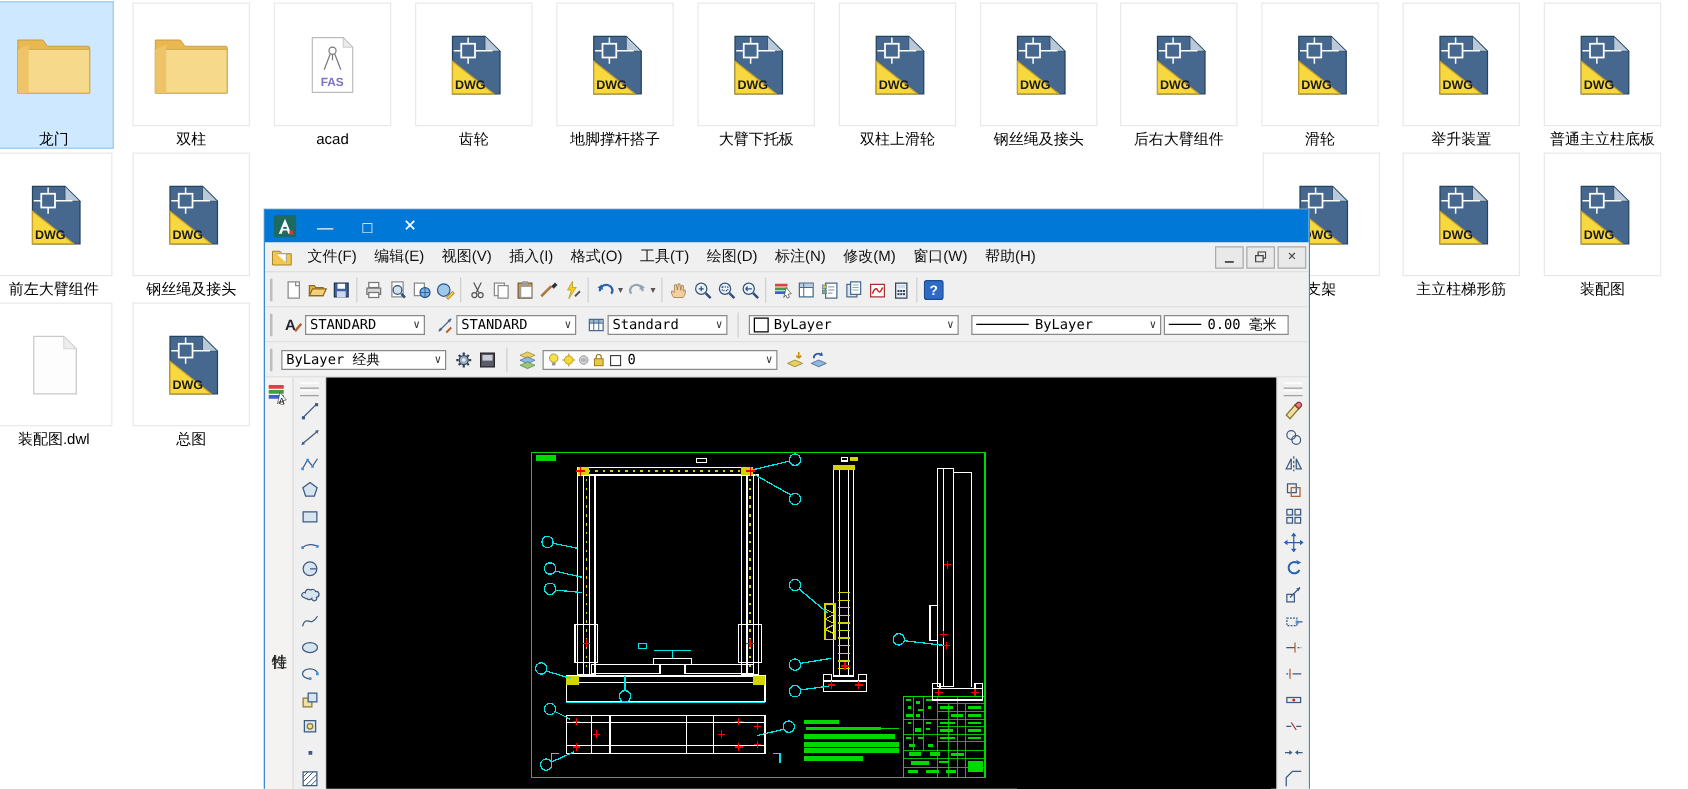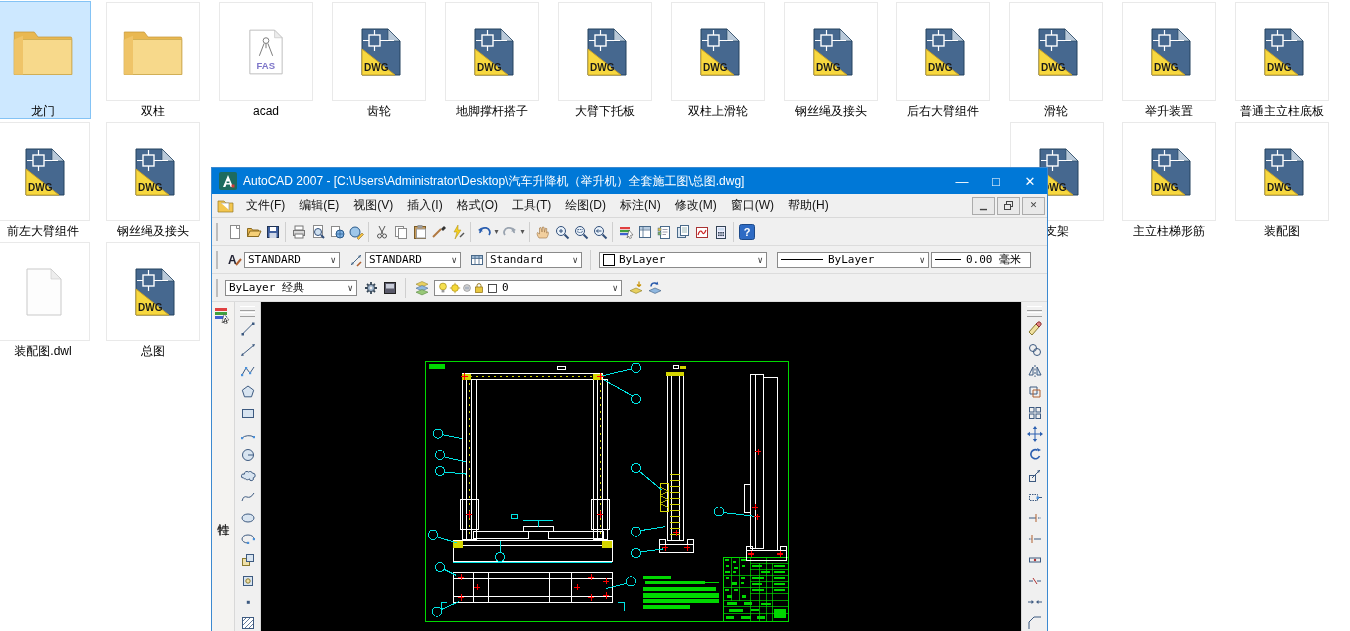--- a/index.html
+++ b/index.html
@@ -295,21 +295,20 @@
 
 <div class="acad-window">
 
   <div class="titlebar">
     <svg class="app-ico" viewBox="0 0 18 18">
         <rect width="18" height="18" rx="2" fill="#1d6b5e"></rect>
         <path d="M9 3L4 15h2.4l.9-2.6h3.4l.9 2.6H14z" fill="#fff"></path>
         <rect x="7.6" y="9.5" width="2.8" height="1.6" fill="#1d6b5e"></rect>
         <rect x="12.5" y="12.5" width="3" height="3" fill="#d23c3c"></rect>
       </svg>
-    <span class="title-text">AutoCAD 2007 - [C:\Users\Administrator\Desktop\汽车升降机（举升机）全套施工图\总图.dwg]</span>
     <span class="tbtn">—</span>
     <span class="tbtn">□</span>
     <span class="tbtn">✕</span>
   </div>
 
   <div class="menubar">
     <svg class="doc-ico" viewBox="0 0 17 15">
         <path d="M1 3h6l2 2h7v9H1z" fill="#f3c64f" stroke="#9a7a20" stroke-width=".7"></path>
         <path d="M4 5h8v7" fill="#fff" stroke="#999" stroke-width=".7"></path>
       </svg>

